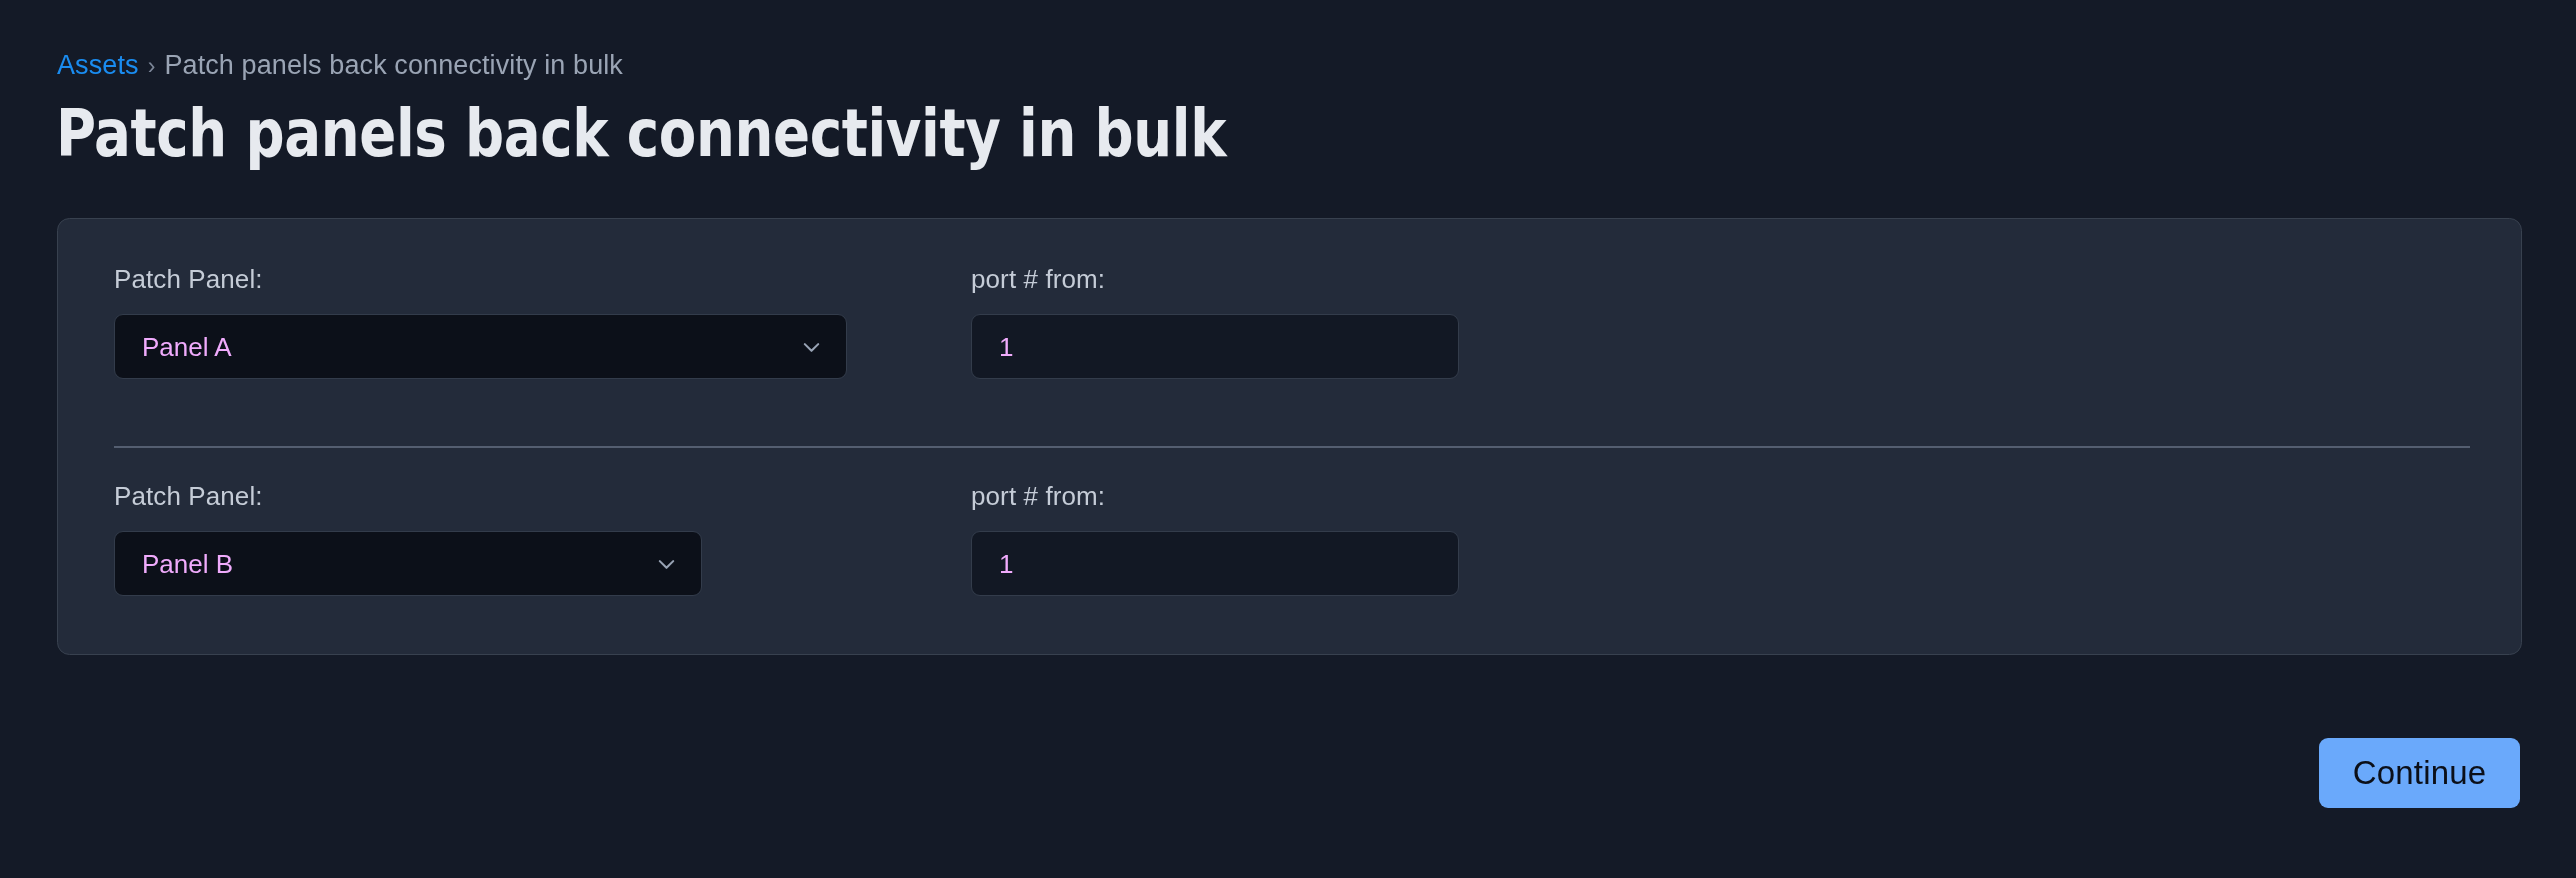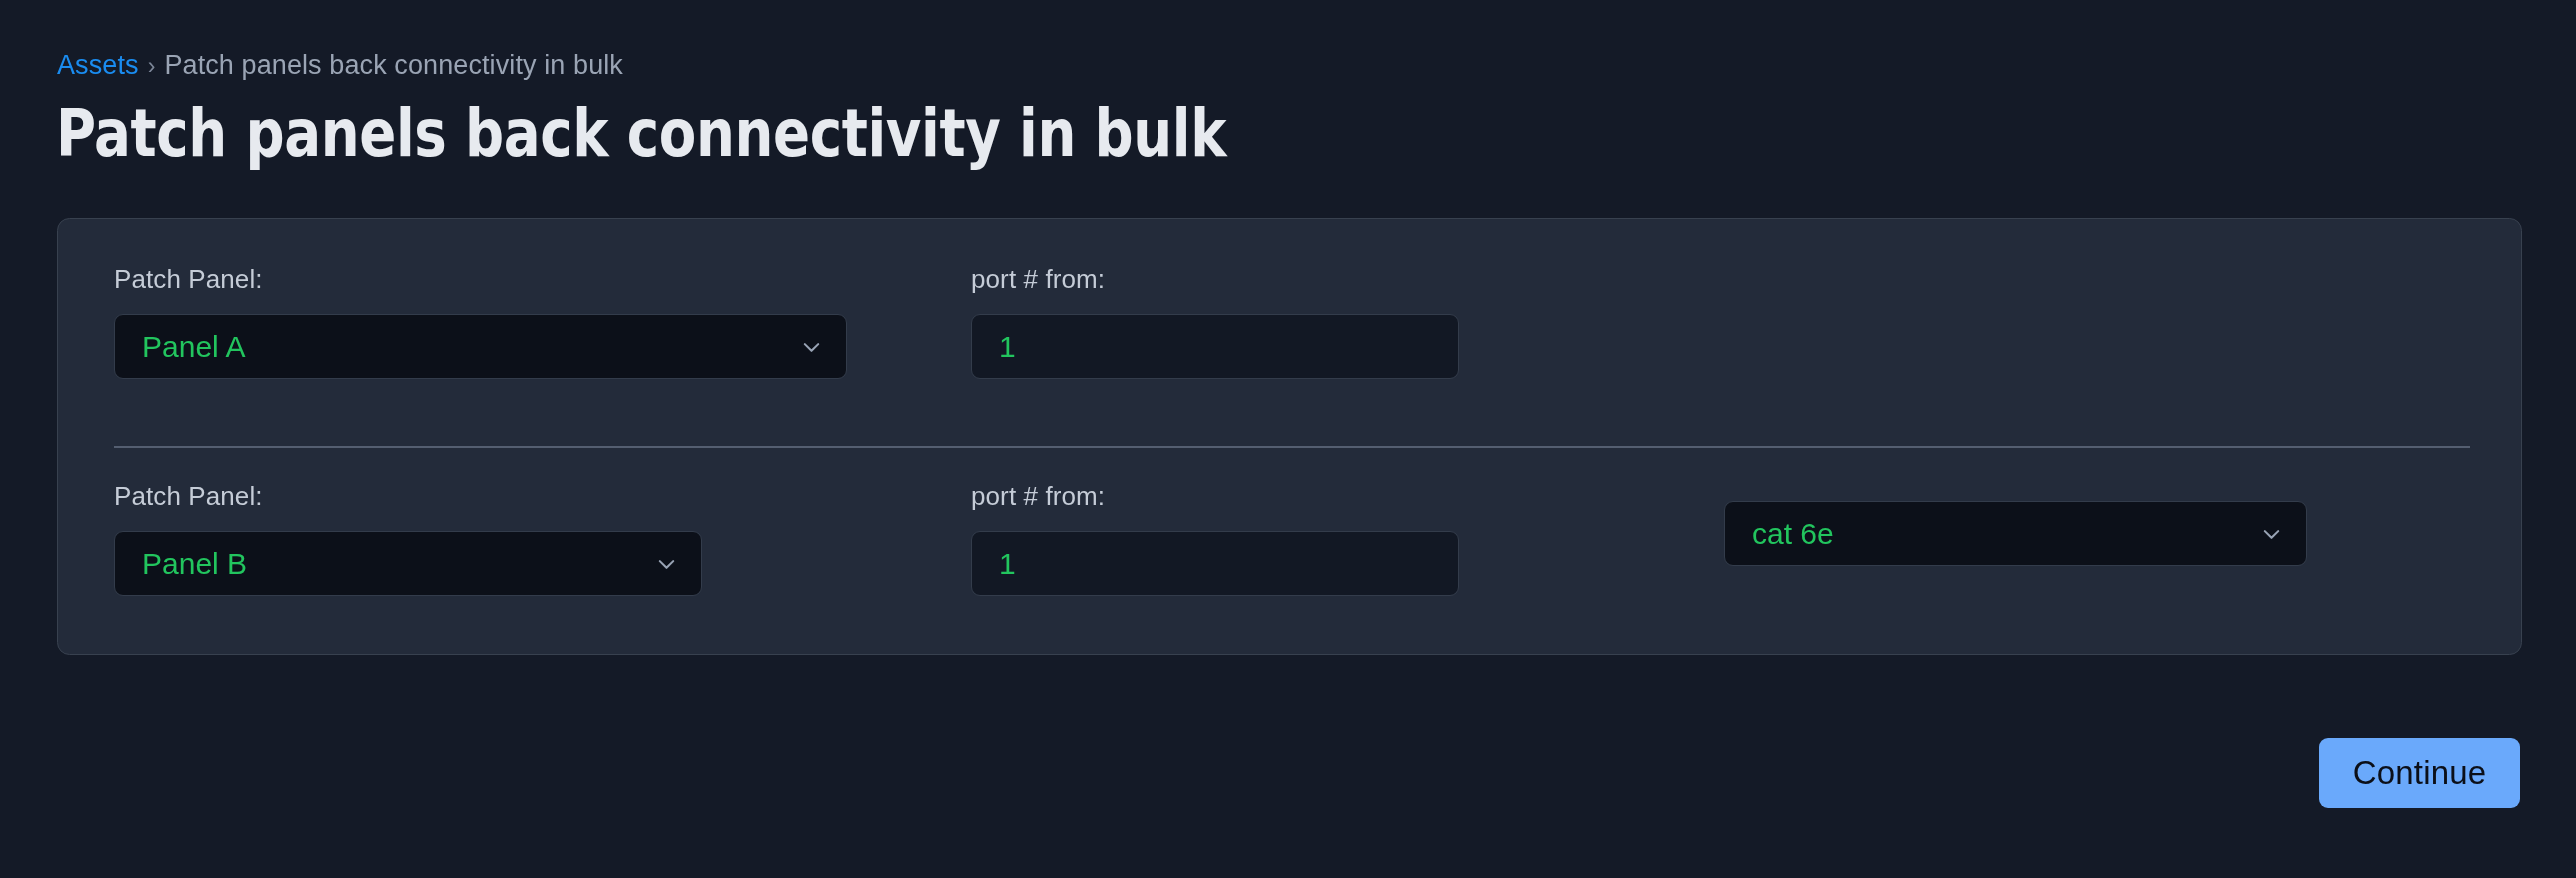--- a/index.html
+++ b/index.html
@@ -126,23 +126,23 @@
     border: 0.9px solid #333c4b;
     cursor: pointer;
   }
   .control.input {
     background: #121824;
     border: 0.9px solid #333c4b;
     cursor: text;
   }
 
   .control-value {
-    font-size: 30px;
+    font-size: 26px;
     line-height: 30px;
-    color: #22c55e;
+    color: #f0abfc;
     padding-left: 27px;
     white-space: nowrap;
     flex: 1;
     overflow: hidden;
   }
 
   .chevron {
     position: absolute;
     right: 23px;
     top: 50%;
@@ -249,28 +249,20 @@
       </div>
 
       <div class="field f-from-2">
         <div class="field-label">port # from:</div>
         <div class="control input">
           <span class="control-value">1</span>
         </div>
       </div>
 
       <div class="field f-cable-2">
-        <div class="control select">
-          <span class="control-value">cat 6e</span>
-          <span class="chevron">
-            <svg viewBox="0 0 24 24" fill="none" stroke="#98a3b4" stroke-width="2.2" stroke-linecap="round" stroke-linejoin="round">
-                <polyline points="5,9 12,16 19,9"></polyline>
-              </svg>
-          </span>
-        </div>
       </div>
 
     </div>
 
   </section>
 
   <button class="continue-btn">Continue</button>
 
 </div>
 

